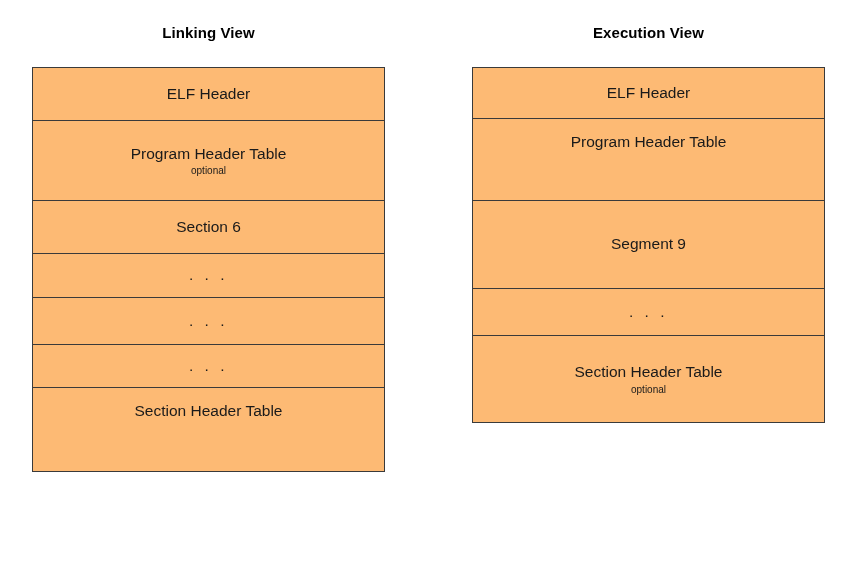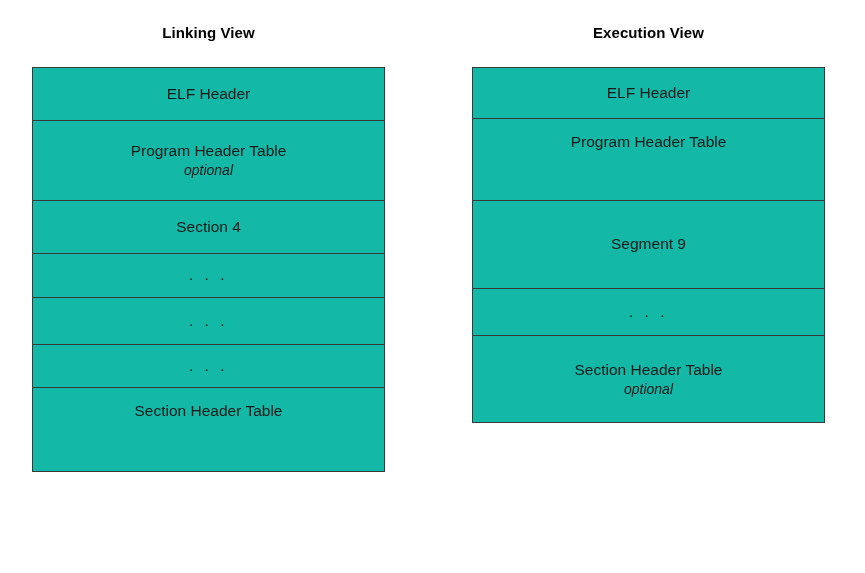--- a/index.html
+++ b/index.html
@@ -44,21 +44,21 @@
     left: 32px;
     width: 353px;
   }
   .col-title.execution {
     left: 472px;
     width: 353px;
   }
   .table {
     border: 1.5px solid #3a3a3a;
     border-bottom: none;
-    background: #14b8a6;
+    background: #fdba74;
     box-sizing: border-box;
   }
   .table .row:last-child {
     border-bottom: 1.5px solid #3a3a3a;
   }
   .row {
     border-bottom: 1.5px solid #3a3a3a;
     box-sizing: border-box;
     display: flex;
     flex-direction: column;
@@ -67,22 +67,21 @@
     text-align: center;
     font-size: 15.5px;
     line-height: 1.32;
     color: #1a1a1a;
   }
   .row.top-align {
     justify-content: flex-start;
     padding-top: 13px;
   }
   .row .sub {
-    font-style: italic;
-    font-size: 14px;
+    font-size: 10px;
   }
   .row .ital {
     font-style: italic;
   }
   .dots {
     letter-spacing: 3.5px;
     font-size: 15.5px;
   }
 </style>
 </head>
@@ -97,21 +96,21 @@
   <div class="column linking">
     <div class="table" id="linking-table">
         <div class="row" style="height: 53px;">
           <div>ELF Header</div>
         </div>
         <div class="row" style="height: 80px;">
           <div>Program Header Table</div>
           <div class="sub">optional</div>
         </div>
         <div class="row" style="height: 53px;">
-          <div>Section 4</div>
+          <div>Section 6</div>
         </div>
         <div class="row" style="height: 44px;">
           <div class="dots">. . .</div>
         </div>
         <div class="row" style="height: 47px;">
           <div class="dots">. . .</div>
         </div>
         <div class="row" style="height: 43px;">
           <div class="dots">. . .</div>
         </div>

